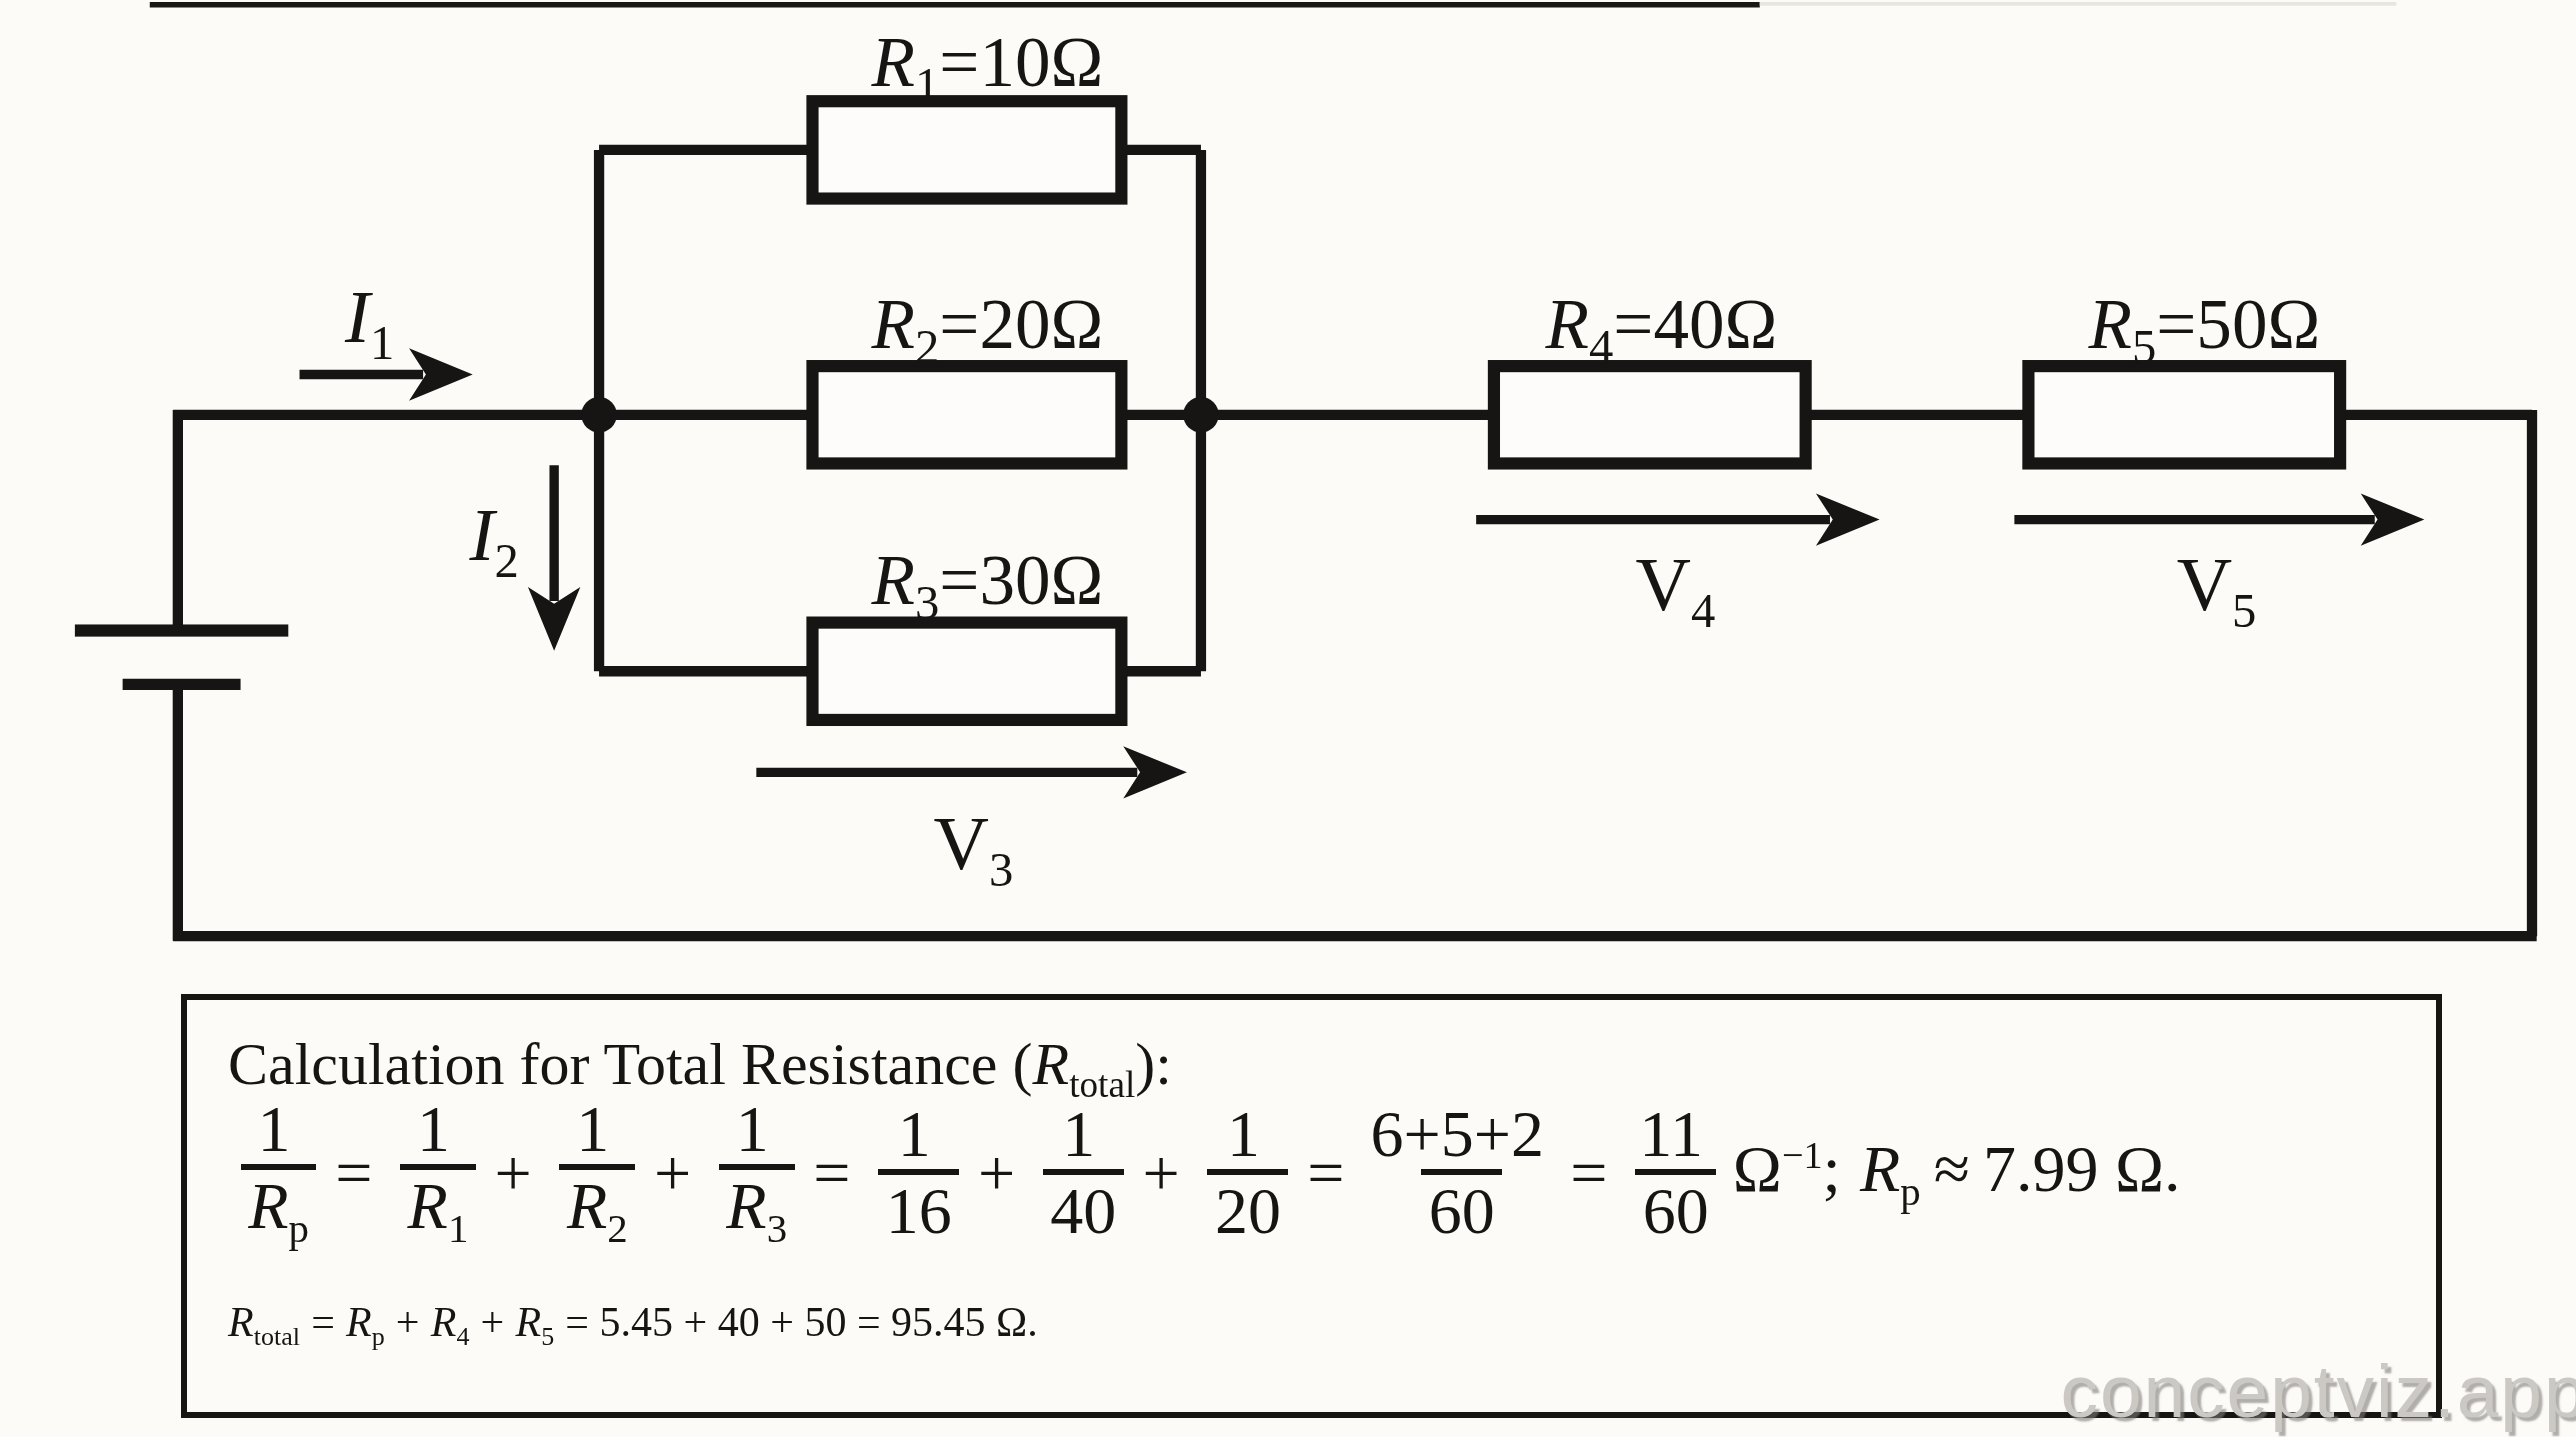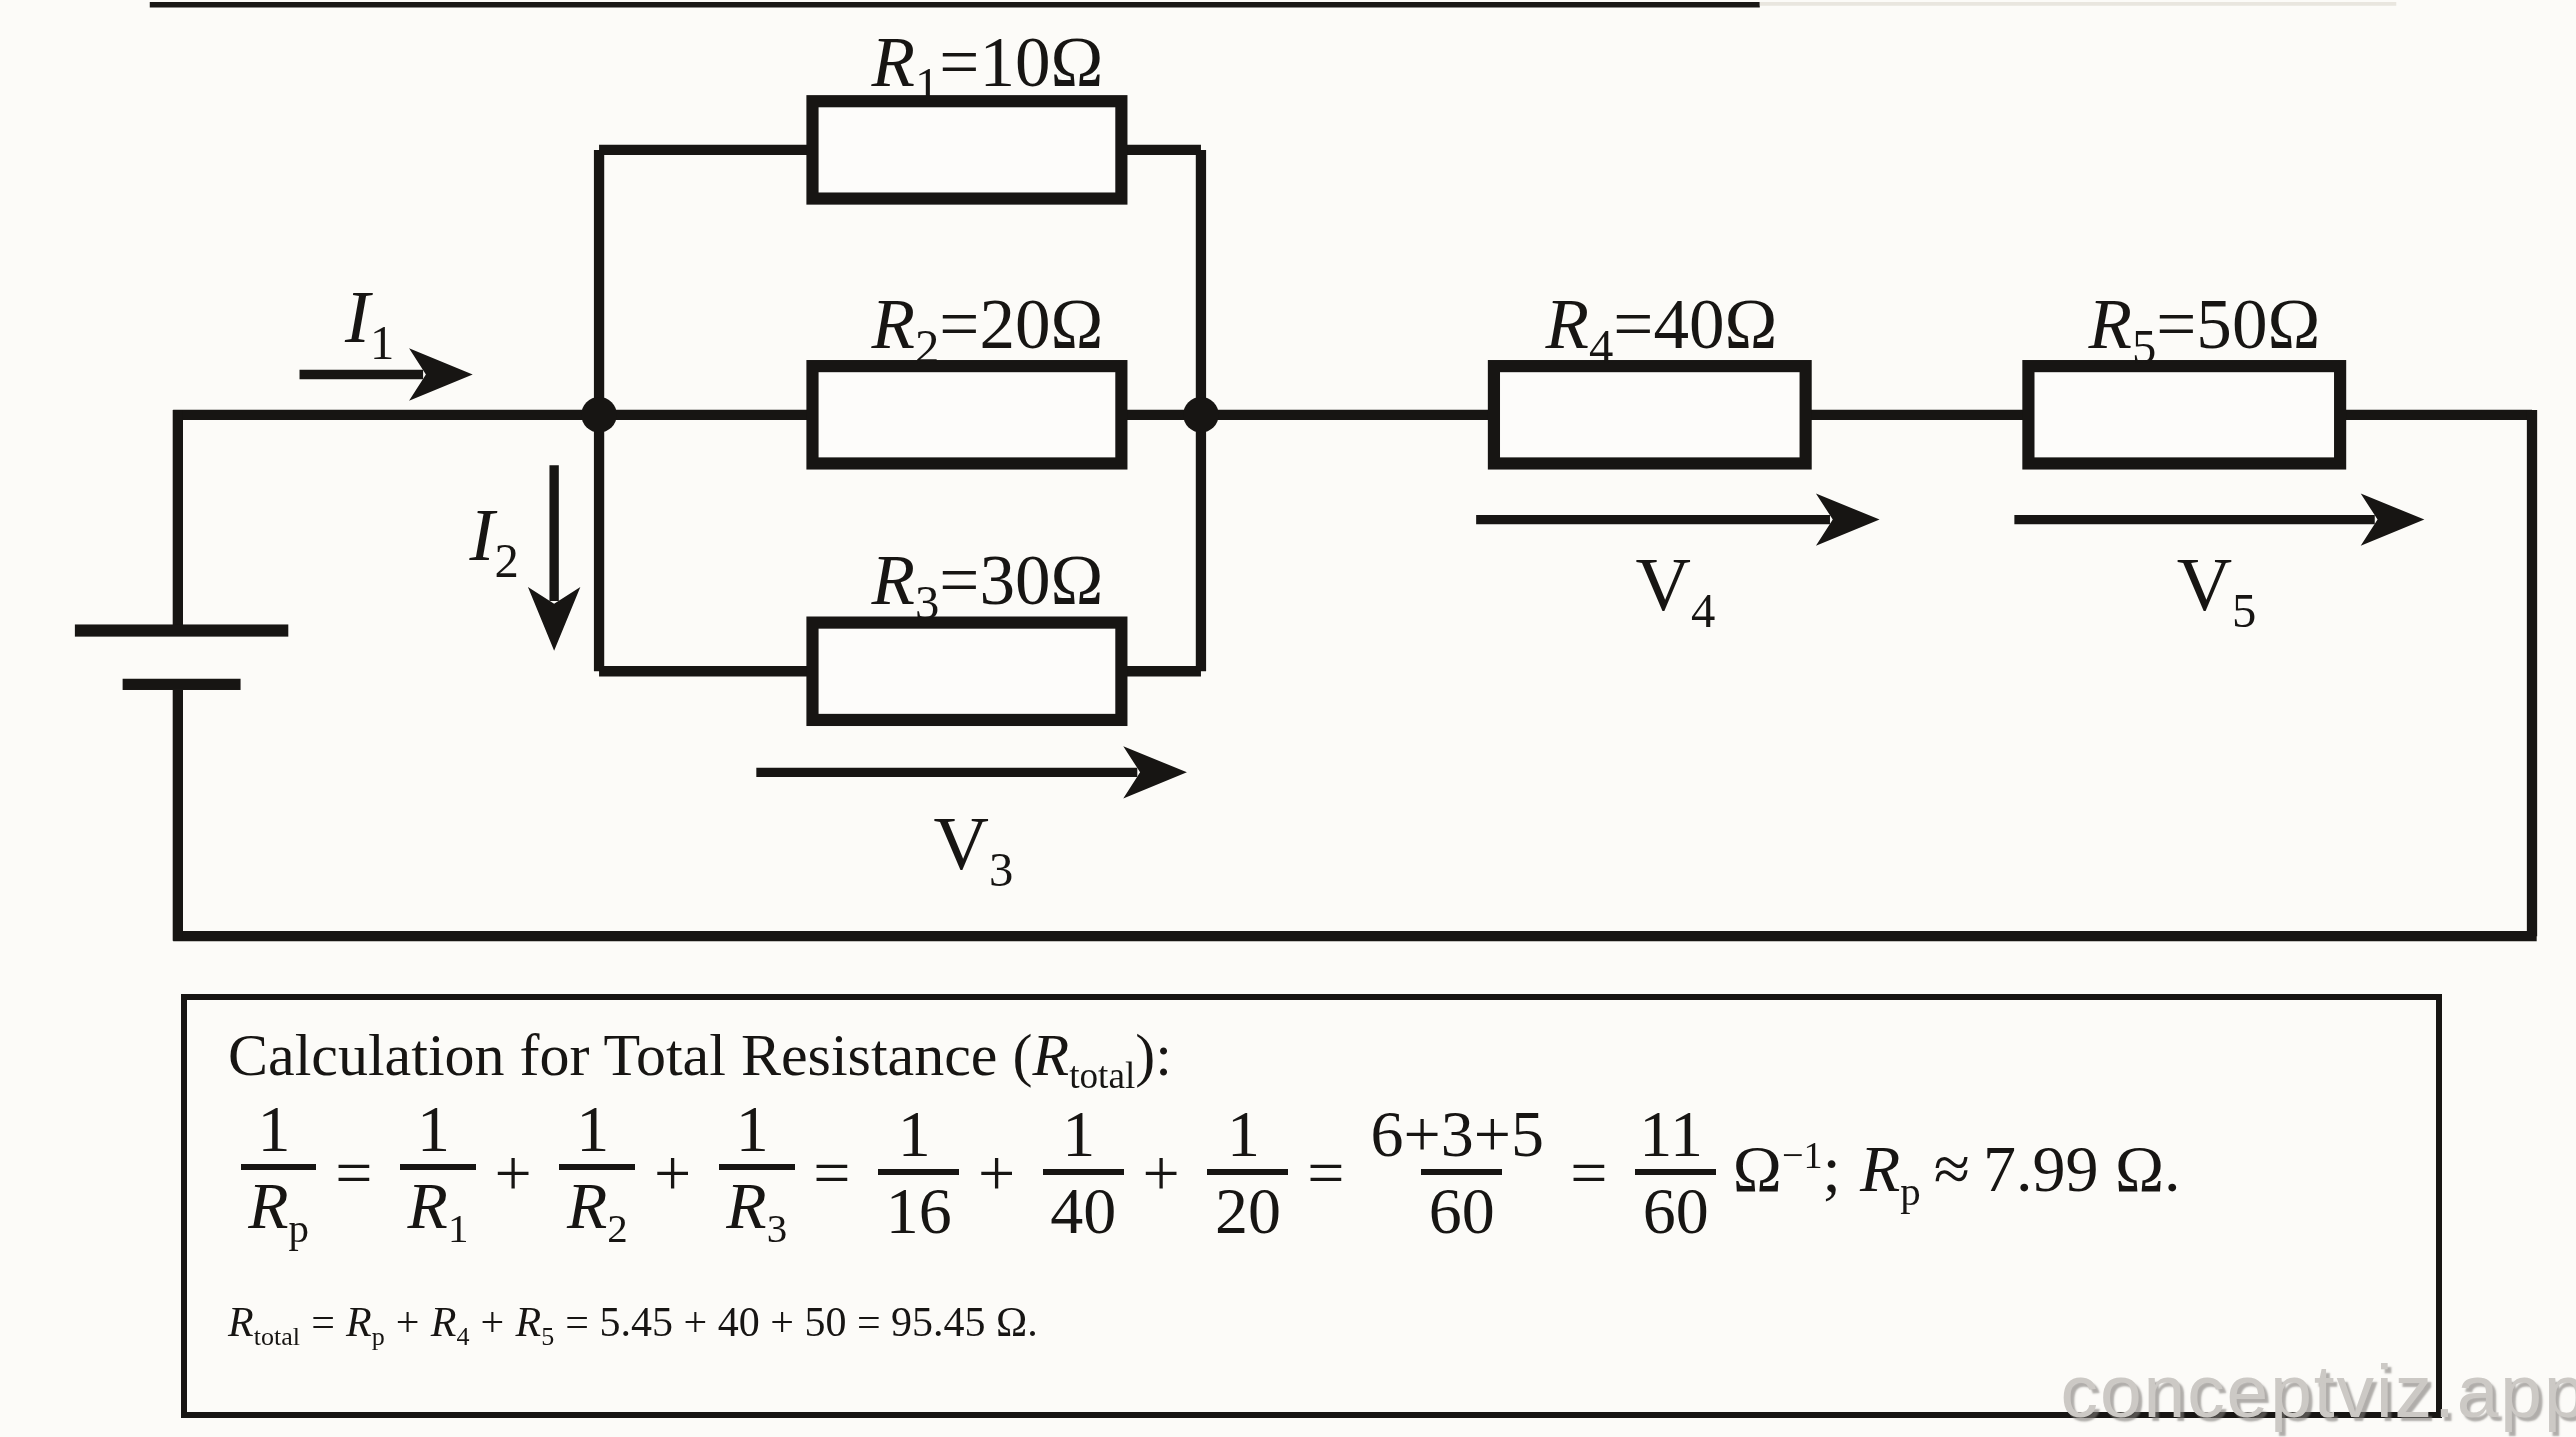--- a/index.html
+++ b/index.html
@@ -15,21 +15,21 @@
   .slbl{font-family:"Liberation Serif",serif;font-size:76px;fill:#171513;}
   .ilbl{font-size:80px;}
   .vlbl{font-size:82px;}
   .sit{font-style:italic;}
   .ssub{font-size:52px;}
   .topline{stroke:#1a1816;stroke-width:6;}
   .topline-faint{stroke:#e9e6df;stroke-width:4;}
 
   .calc-box{position:absolute;left:181px;top:994px;width:2261px;height:424px;
             border:6.6px solid #171513;box-sizing:border-box;background:transparent;}
-  .calc-title{position:absolute;left:41px;top:21px;font-size:60px;white-space:nowrap;}
+  .calc-title{position:absolute;left:41px;top:30px;font-size:60px;white-space:nowrap;}
   .calc-title i{font-style:italic;}
   sub{font-size:.62em;}
   sup{font-size:.58em;}
   .eq1{position:absolute;left:41px;top:95px;display:flex;align-items:center;
        font-size:66px;white-space:nowrap;}
   .frac{display:inline-flex;flex-direction:column;align-items:center;margin:0 3.7px;line-height:1.04;}
   .frac .num{padding:0 7.5px;}
   .frac .den{border-top:6.6px solid #171513;padding:1.9px 7.5px 0;margin-left:9px;}
   .op{margin:0 15px;}
   .unit{margin-left:13px;}
@@ -157,21 +157,21 @@
           <span class="num">1</span>
           <span class="den">40</span>
         </span>
       <span class="op">+</span>
       <span class="frac">
           <span class="num">1</span>
           <span class="den">20</span>
         </span>
       <span class="op">=</span>
       <span class="frac">
-          <span class="num">6+3+5</span>
+          <span class="num">6+5+2</span>
           <span class="den">60</span>
         </span>
       <span class="op">=</span>
       <span class="frac">
           <span class="num">11</span>
           <span class="den">60</span>
         </span>
       <span class="tail"><span class="unit">Ω</span><sup>−1</sup><span>;</span><i class="rtok">R</i><sub>p</sub><span class="atok">≈</span><span>7.99 Ω.</span></span>
     </div>
 

